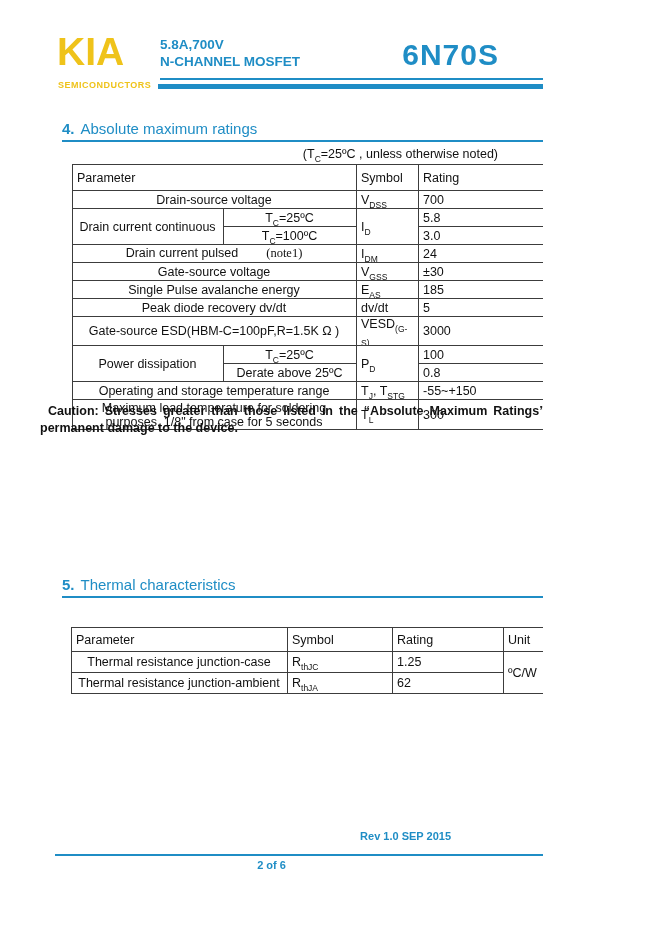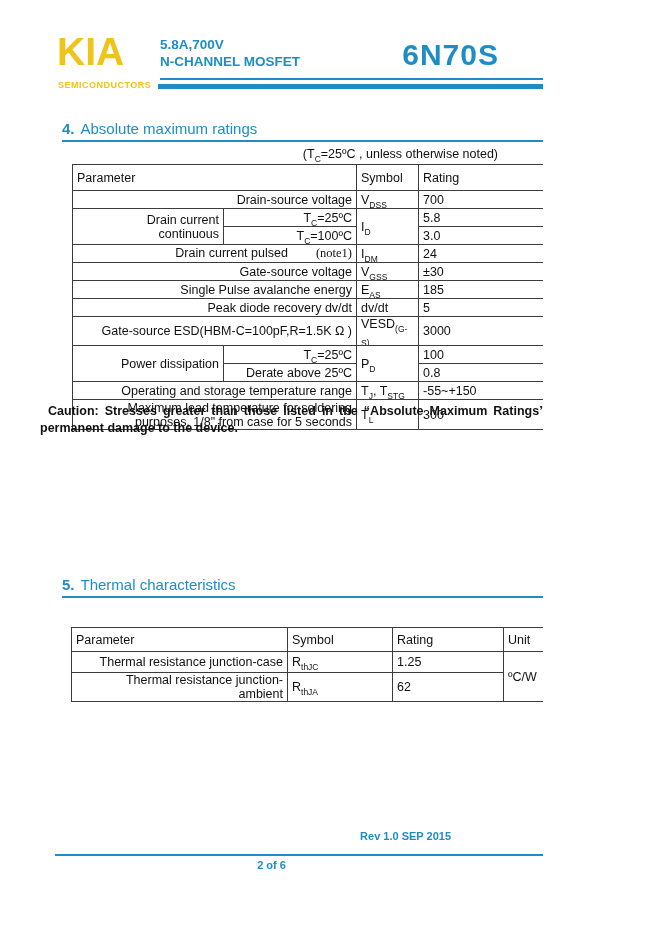--- a/index.html
+++ b/index.html
@@ -53,21 +53,21 @@
   .cond-note {
     position: absolute; right: 45px; top: 147px;
     font-size: 12.5px; color: #111;
   }
 
   
   table { border-collapse: collapse; table-layout: fixed; font-size: 12.5px; color: #111; }
   td { border: 1px solid #3c3c3c; padding: 0 4px; vertical-align: middle; overflow: hidden; }
   .t1 { position: absolute; left: 72px; top: 164px; width: 527px; }
   .t2 { position: absolute; left: 71px; top: 627px; width: 529px; }
-  .param { text-align: right; padding-left: 10px; }
+  .param { text-align: center; padding-left: 3px; }
   .ctr { }
   tr.h-head td { height: 26px; }
   tr.h-row  td { height: 18px; }
   tr.h-tall td { height: 30px; line-height: 14px; margin-top: 8px; }
   tr.h-head2 td { height: 24px; }
   tr.h-row2 td { height: 21px; }
   td.units-top { vertical-align: top; padding-top: 8px; }
   sub { font-size: 8.5px; line-height: 0; }
   .note-gap { margin-left: 28px; font-family: Liberation Serif, serif; }
 

